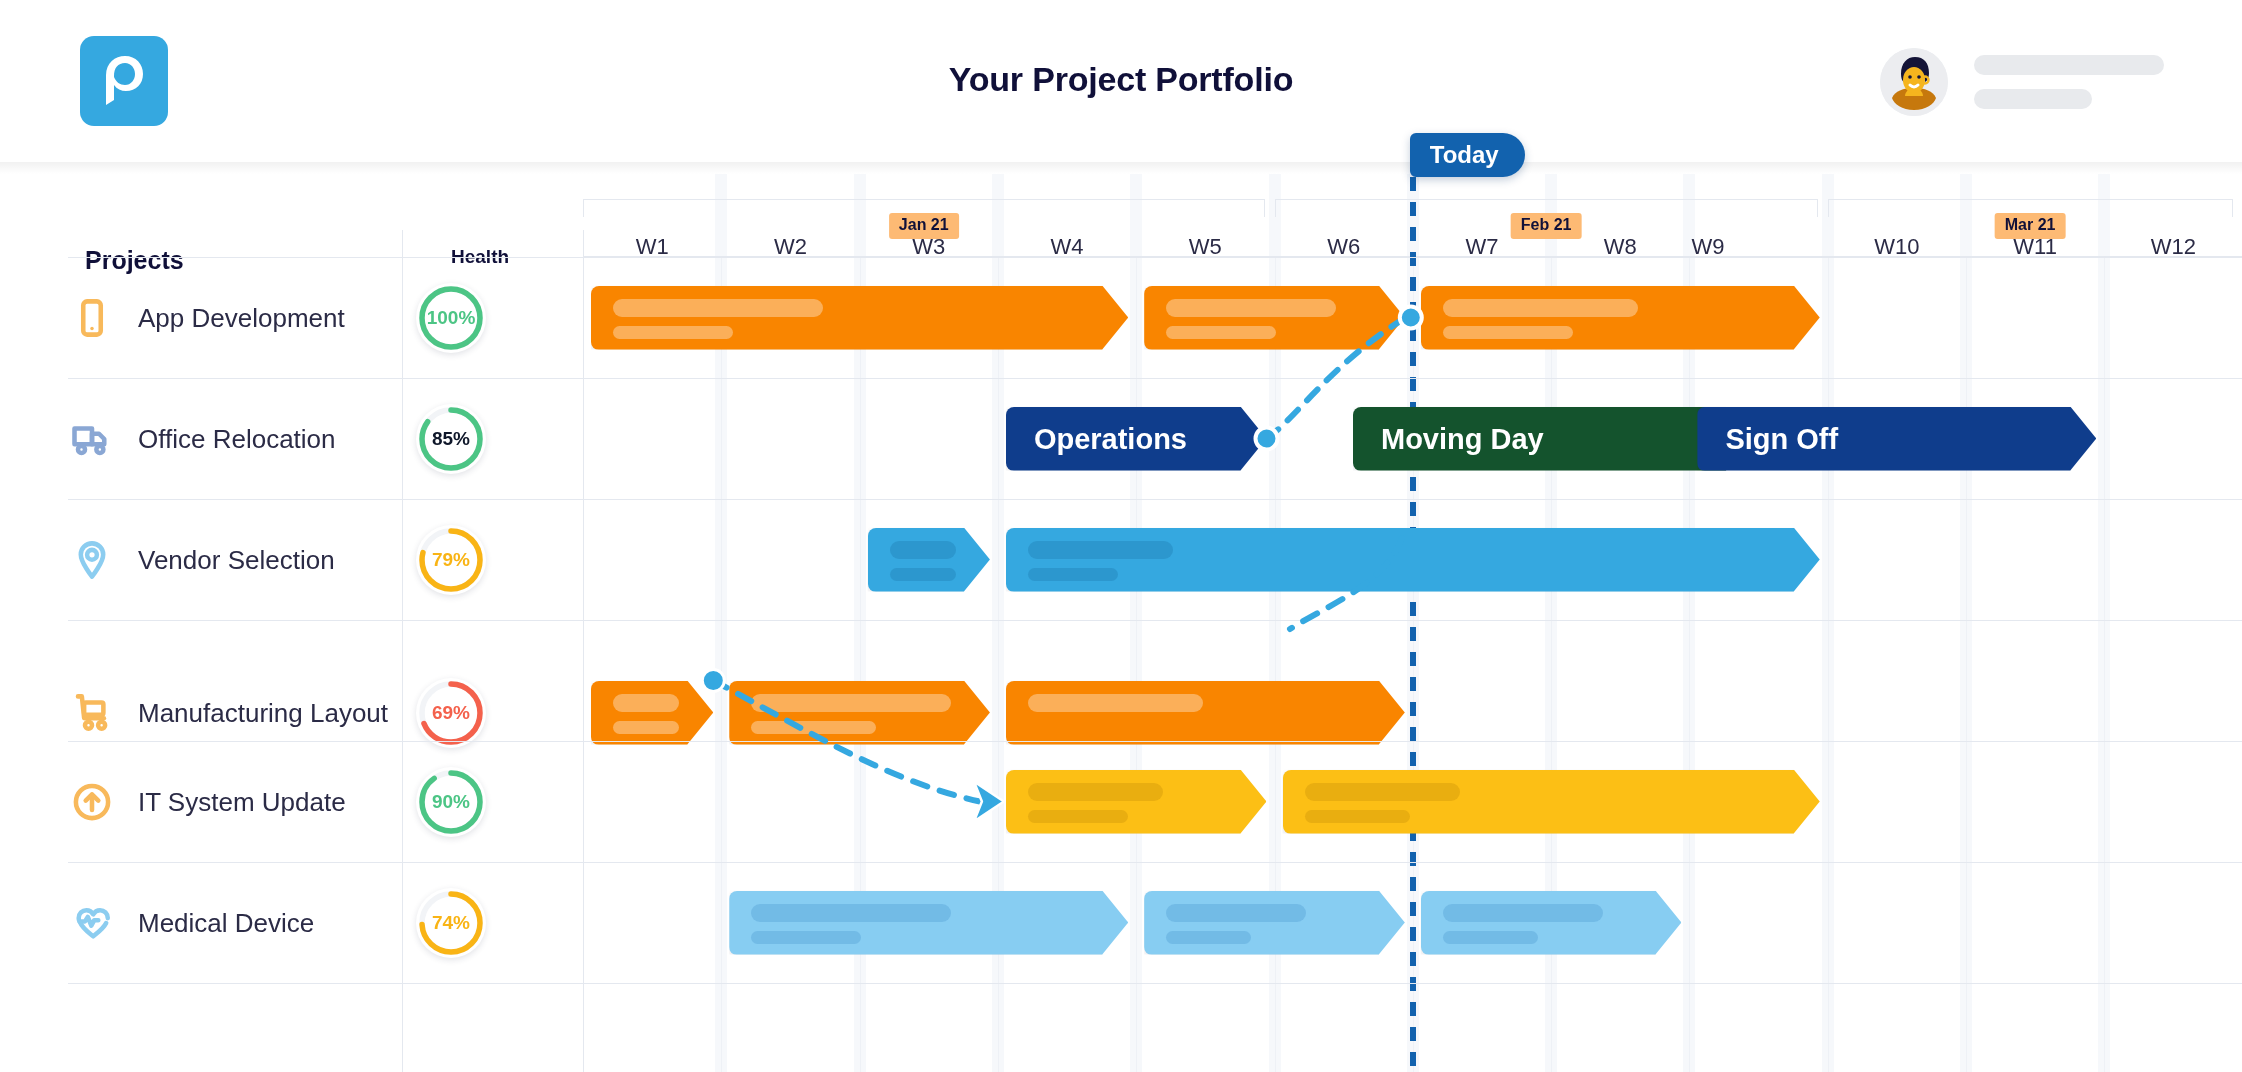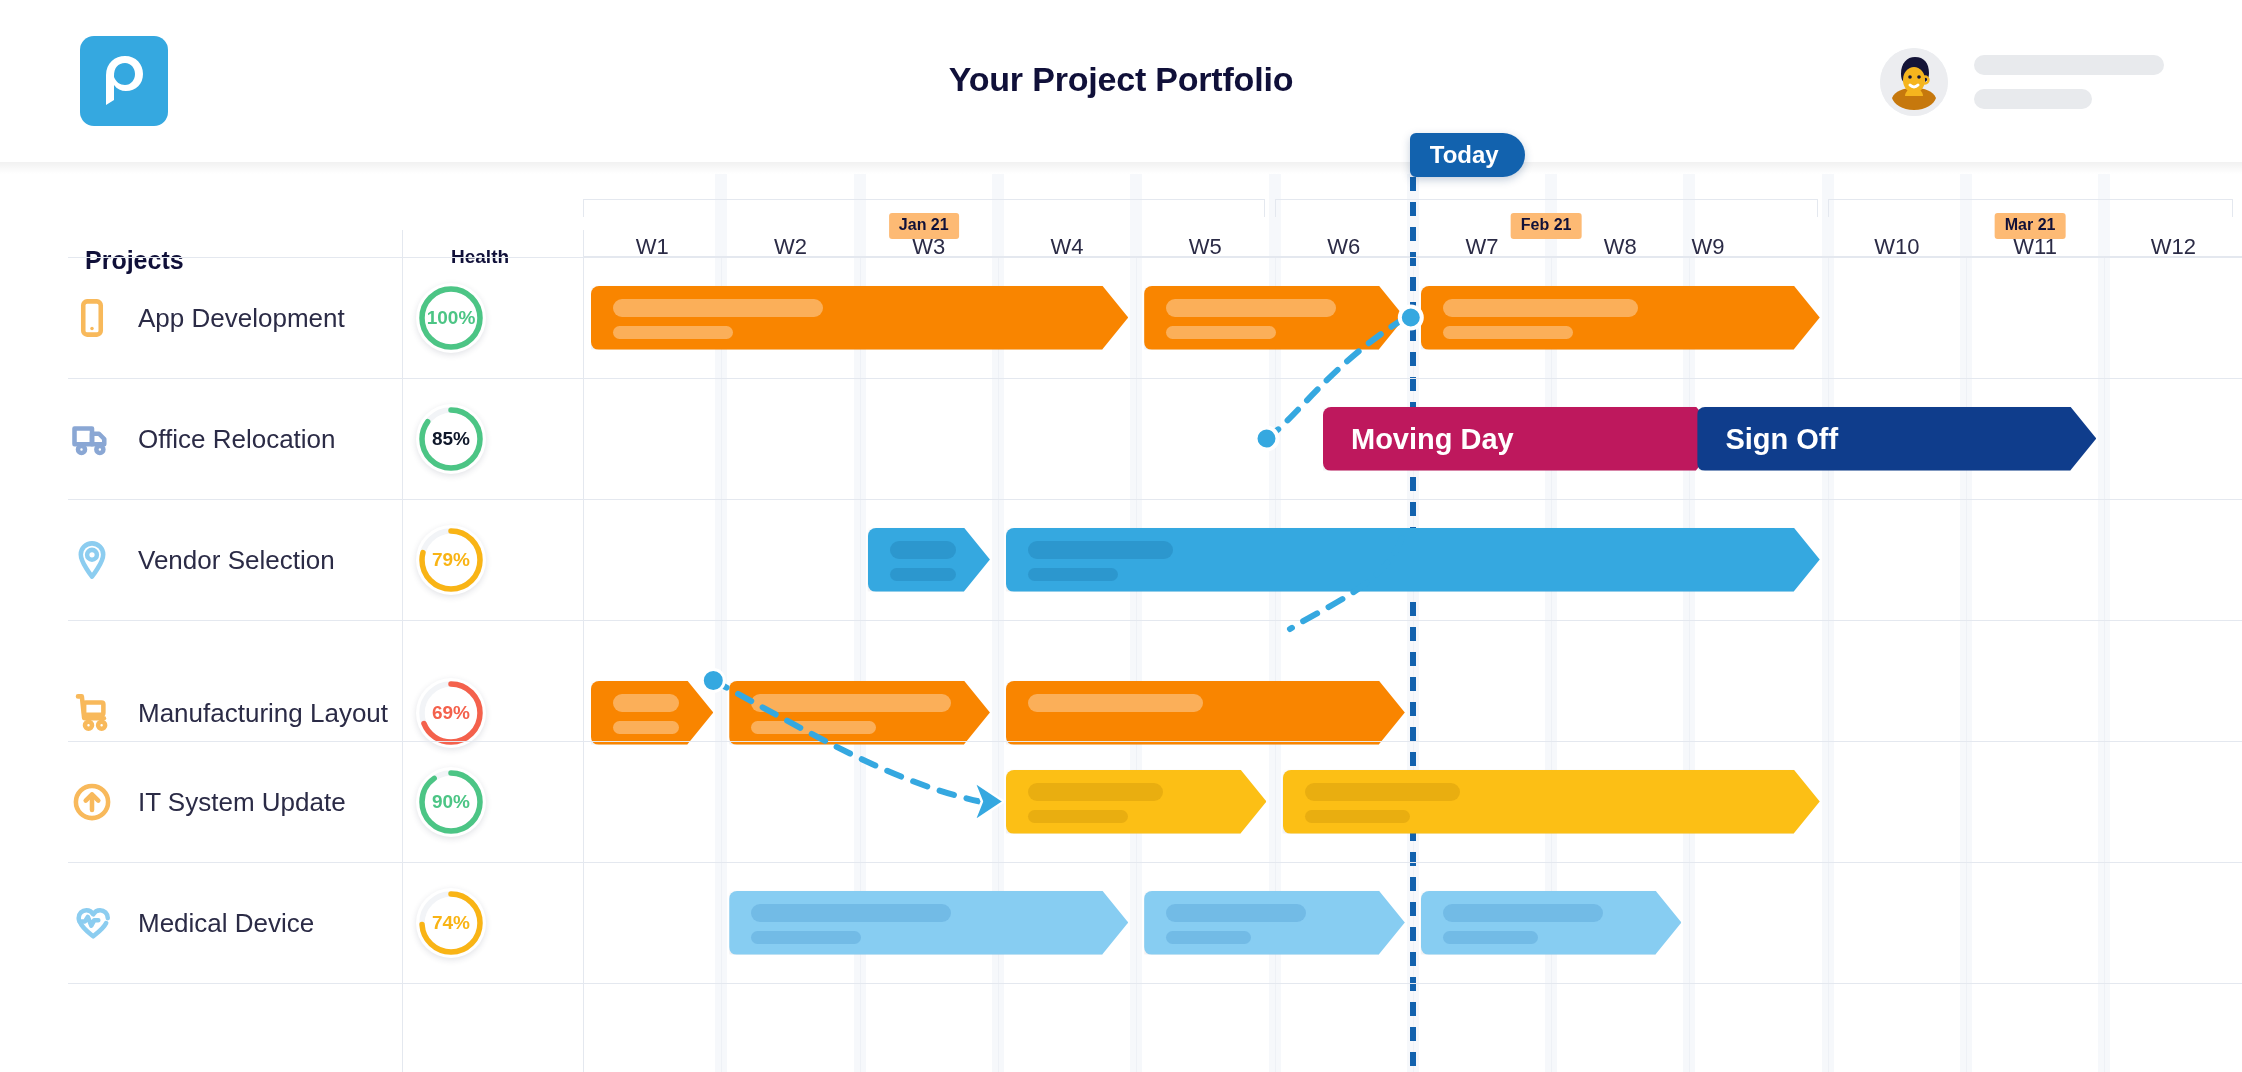--- a/index.html
+++ b/index.html
@@ -293,21 +293,24 @@
           </svg>
         </div>
         <div class="row-name">Office Relocation</div>
         <div class="ring">
           <svg width="70" height="70" viewBox="0 0 70 70">
             <circle cx="35" cy="35" r="29" fill="none" stroke="#f2f4f7" stroke-width="5.5"></circle>
             <circle cx="35" cy="35" r="29" fill="none" stroke="#4cc585" stroke-width="5.5" stroke-linecap="round" stroke-dasharray="154.9 27.3" transform="rotate(-90 35 35)"></circle>
           </svg>
           <div class="pct" style="color:#0f172a">85%</div>
         </div>
-        <div class="bar" style="left: 1323px; top: 28.5px; width: 398.9px; background: #be185d; border-radius: 8px; clip-path: polygon(0px 0px, calc(100% - 26px) 0px, 100% 50%, calc(100% - 26px) 100%, 0px 100%);">
+        <div class="bar" style="left: 1005.9px; top: 28.5px; width: 260.6px; background: rgb(15, 61, 140); border-radius: 8px; clip-path: polygon(0px 0px, calc(100% - 26px) 0px, 100% 50%, calc(100% - 26px) 100%, 0px 100%);">
+          <div class="txt">Operations</div>
+        </div>
+        <div class="bar" style="left: 1353px; top: 28.5px; width: 398.9px; background: #14532d; border-radius: 8px; clip-path: polygon(0px 0px, calc(100% - 26px) 0px, 100% 50%, calc(100% - 26px) 100%, 0px 100%);">
           <div class="txt">Moving Day</div>
         </div>
         <div class="bar" style="left: 1697.4px; top: 28.5px; width: 398.9px; background: rgb(15, 61, 140); border-radius: 8px; clip-path: polygon(0px 0px, calc(100% - 26px) 0px, 100% 50%, calc(100% - 26px) 100%, 0px 100%);">
           <div class="txt">Sign Off</div>
         </div>
       </div>
       <div class="hline" style="top: 325px;"></div>
       <div class="row" style="top: 325px; height: 121px;">
         <div class="row-ico">
           <svg width="42" height="42" viewBox="0 0 24 24">

